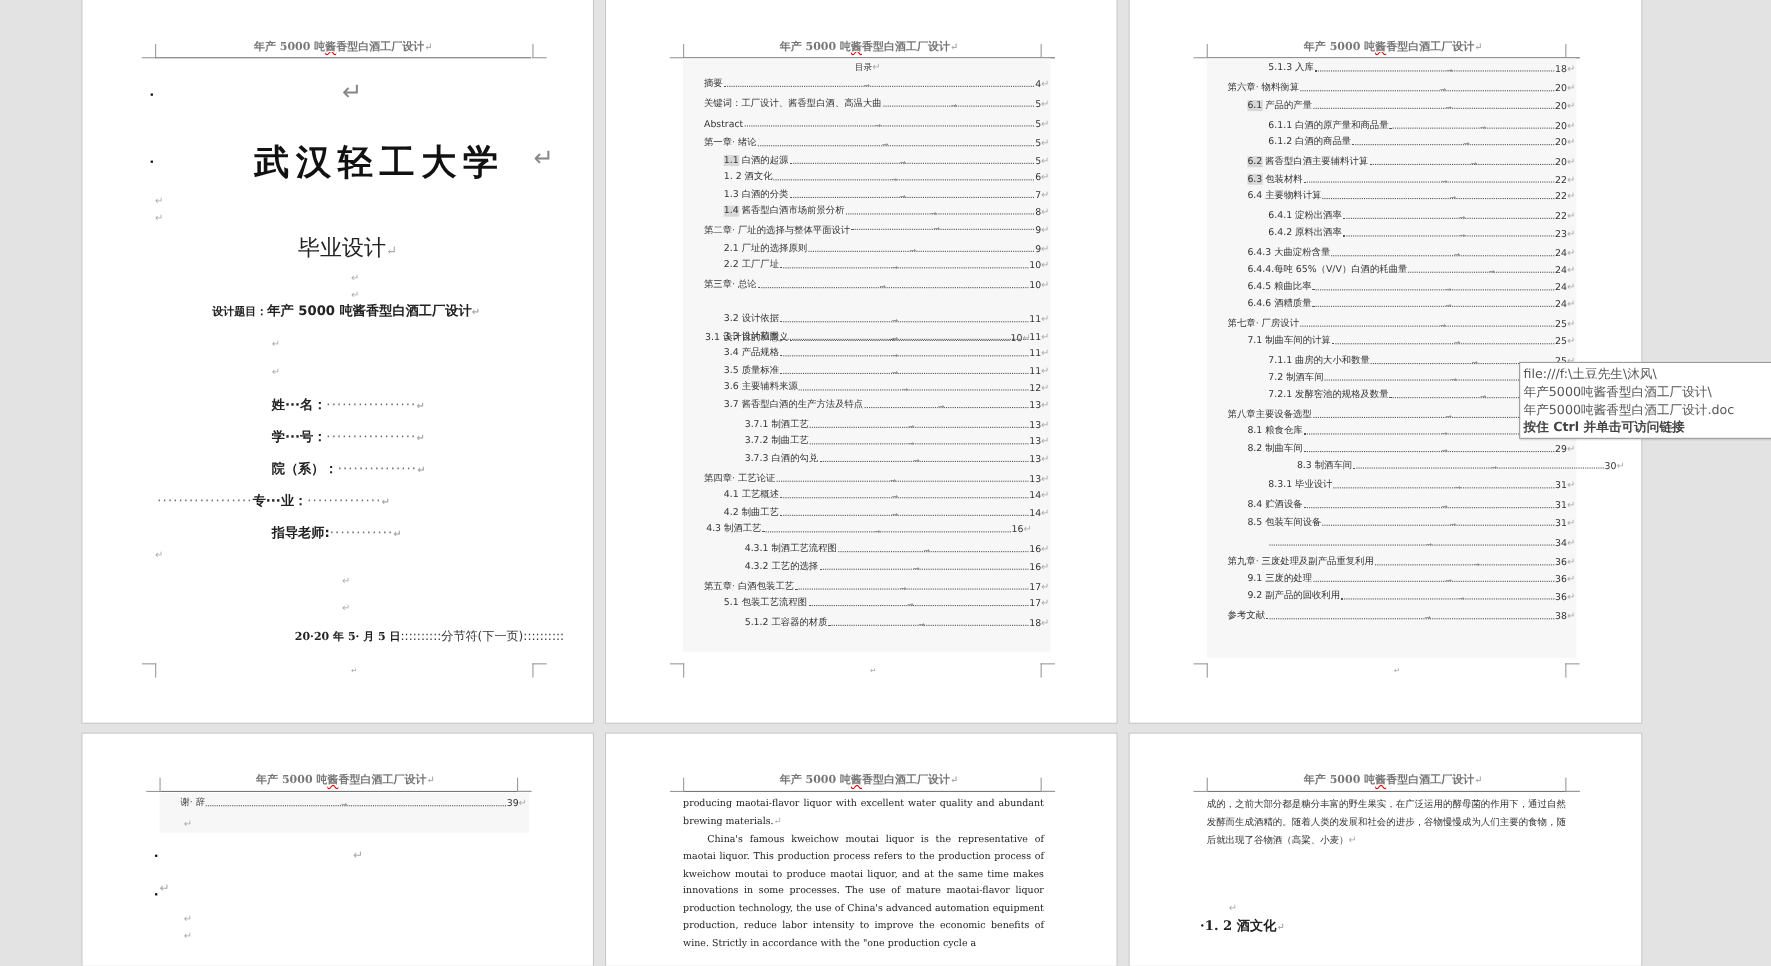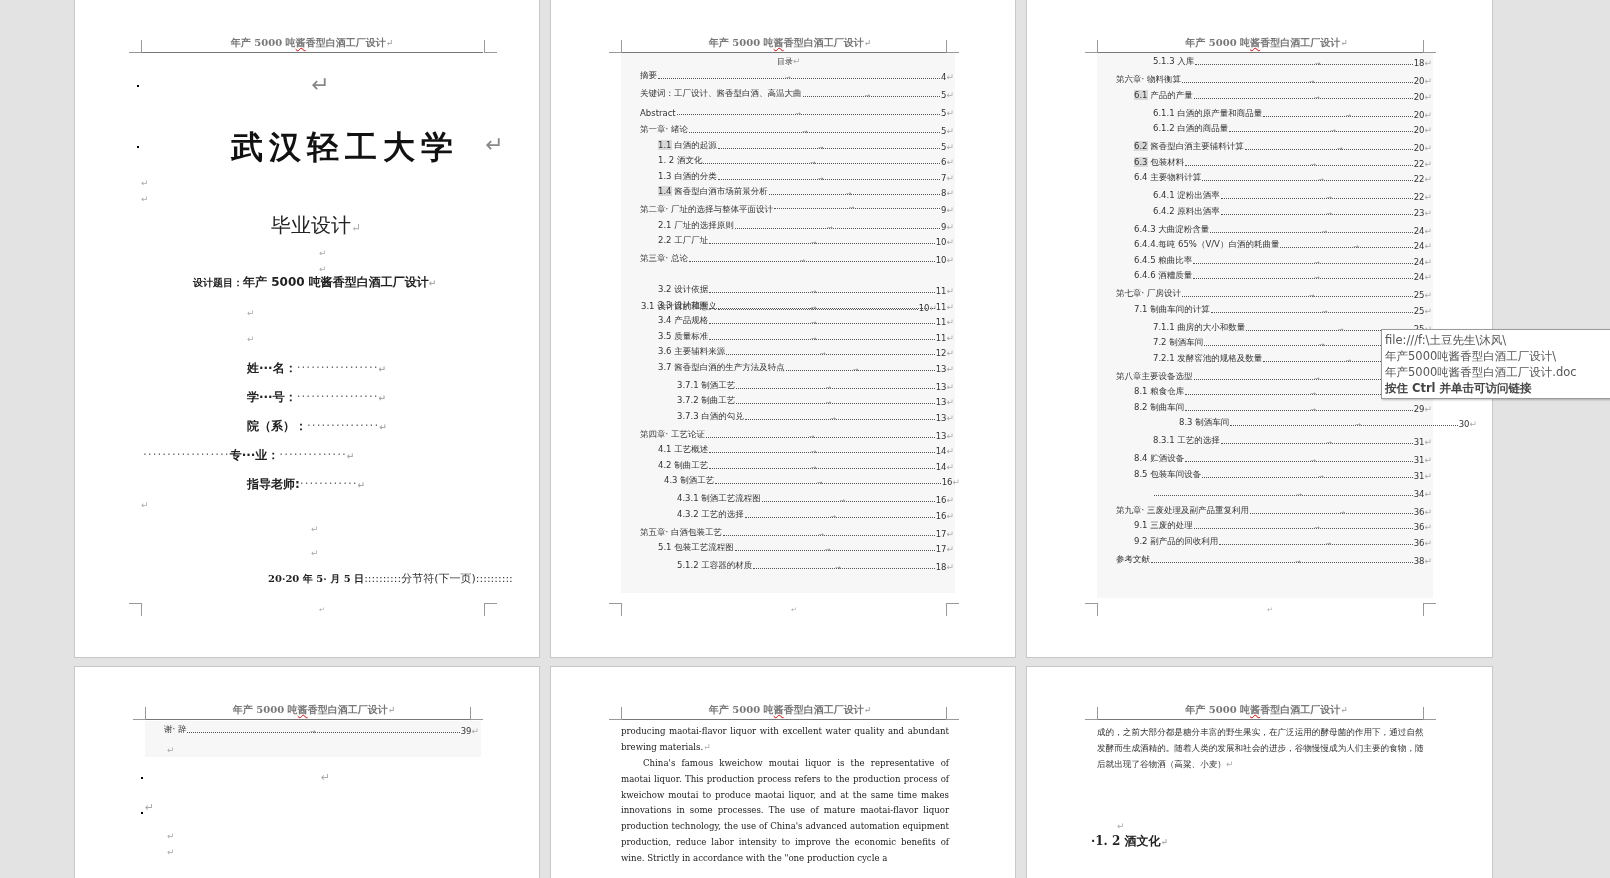--- a/index.html
+++ b/index.html
@@ -321,21 +321,21 @@
         <span class="pm">↵</span>
       </div>
       <div class="toc-row" style="left: 107px; width: 296px; top: 459.5px;">
         <span class="t">4.2 制曲工艺</span>
         <span class="leader">
           <span class="tab" style="left: 45%;">→</span>
         </span>
         <span class="pg">14</span>
         <span class="pm">↵</span>
       </div>
-      <div class="toc-row" style="left: 113px; width: 296px; top: 475px;">
+      <div class="toc-row" style="left: 91px; width: 296px; top: 475px;">
         <span class="t">4.3 制酒工艺</span>
         <span class="leader">
           <span class="tab" style="left: 45%;">→</span>
         </span>
         <span class="pg">16</span>
         <span class="pm">↵</span>
       </div>
       <div class="toc-row" style="left: 126px; width: 277px; top: 493px;">
         <span class="t">4.3.1 制酒工艺流程图</span>
         <span class="leader">
@@ -568,21 +568,21 @@
       </div>
       <div class="toc-row" style="left: 107px; width: 298px; top: 417px; margin-left: 45px;">
         <span class="t">8.3 制酒车间</span>
         <span class="leader">
           <span class="tab" style="left: 55%;">→</span>
         </span>
         <span class="pg">30</span>
         <span class="pm">↵</span>
       </div>
       <div class="toc-row" style="left: 126px; width: 279px; top: 435px;">
-        <span class="t">8.3.1 工艺的选择</span>
+        <span class="t">8.3.1 毕业设计</span>
         <span class="leader">
           <span class="tab" style="left: 55%;">→</span>
         </span>
         <span class="pg">31</span>
         <span class="pm">↵</span>
       </div>
       <div class="toc-row" style="left: 107px; width: 298px; top: 453px;">
         <span class="t">8.4 贮酒设备</span>
         <span class="leader">
           <span class="tab" style="left: 55%;">→</span>

